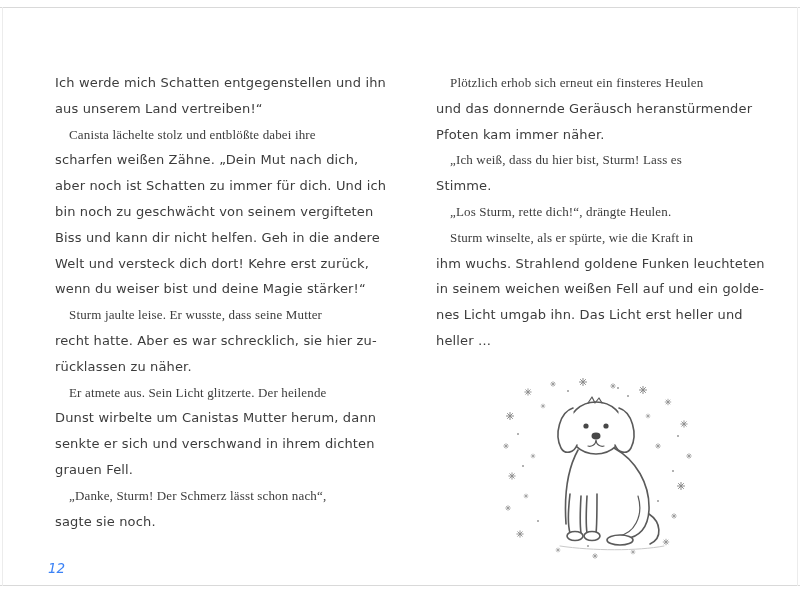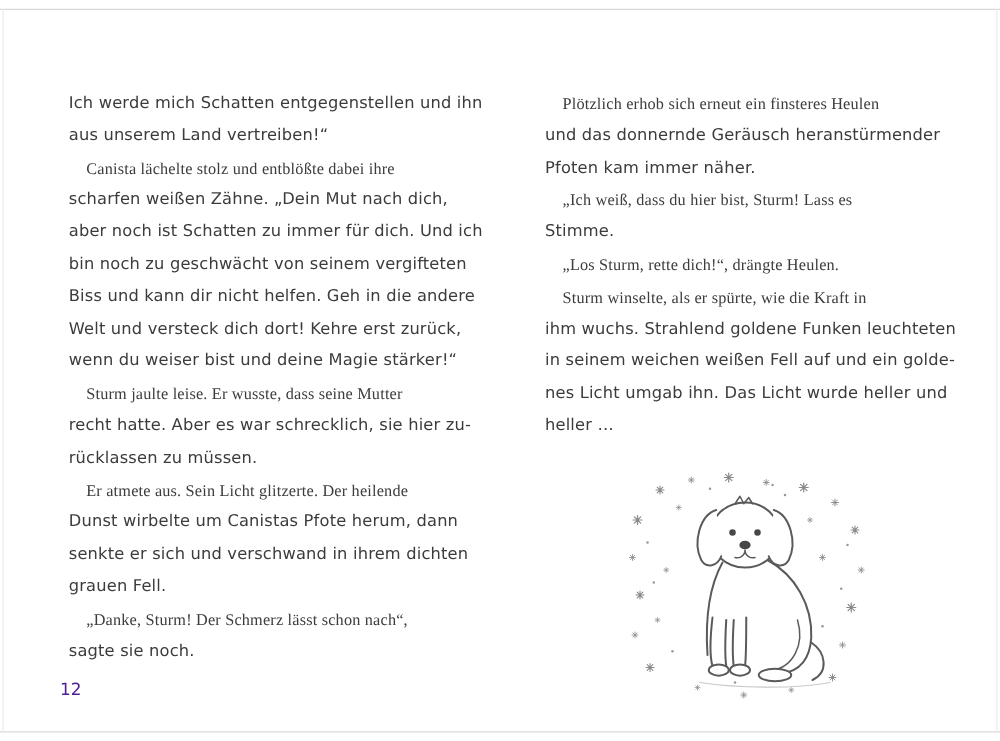--- a/index.html
+++ b/index.html
@@ -24,23 +24,24 @@
     line-height:25.8px;
     letter-spacing:0.15px;
   }
   .textblock.left  { left:55px; }
   .textblock.right { left:436px; }
   .line { white-space:nowrap; }
   .indent { padding-left:14px;font-family:Liberation Serif, serif; }
 
   .pagenum {
     position:absolute;
-    left:48px; top:544px;
+    left:48px; top:560px;
     font-size:13.5px;
-    color:#4c1d95;
+    color:#3b82f6;
+    font-style:italic;
   }
 
   .illustration {
     position:absolute;
     left:496px; top:376px;
     width:204px; height:190px;
   }
   .illustration svg { width:100%; height:100%; }
 </style>
 </head>
@@ -57,40 +58,40 @@
     <div class="line">aus unserem Land vertreiben!“</div>
     <div class="line indent">Canista lächelte stolz und entblößte dabei ihre</div>
     <div class="line">scharfen weißen Zähne. „Dein Mut nach dich,</div>
     <div class="line">aber noch ist Schatten zu immer für dich. Und ich</div>
     <div class="line">bin noch zu geschwächt von seinem vergifteten</div>
     <div class="line">Biss und kann dir nicht helfen. Geh in die andere</div>
     <div class="line">Welt und versteck dich dort! Kehre erst zurück,</div>
     <div class="line">wenn du weiser bist und deine Magie stärker!“</div>
     <div class="line indent">Sturm jaulte leise. Er wusste, dass seine Mutter</div>
     <div class="line">recht hatte. Aber es war schrecklich, sie hier zu-</div>
-    <div class="line">rücklassen zu müssen.</div>
+    <div class="line">rücklassen zu näher.</div>
     <div class="line indent">Er atmete aus. Sein Licht glitzerte. Der heilende</div>
-    <div class="line">Dunst wirbelte um Canistas Pfote herum, dann</div>
+    <div class="line">Dunst wirbelte um Canistas Mutter herum, dann</div>
     <div class="line">senkte er sich und verschwand in ihrem dichten</div>
     <div class="line">grauen Fell.</div>
     <div class="line indent">„Danke, Sturm! Der Schmerz lässt schon nach“,</div>
     <div class="line">sagte sie noch.</div>
   </div>
 
   <div class="textblock right">
     <div class="line indent">Plötzlich erhob sich erneut ein finsteres Heulen</div>
     <div class="line">und das donnernde Geräusch heranstürmender</div>
     <div class="line">Pfoten kam immer näher.</div>
     <div class="line indent">„Ich weiß, dass du hier bist, Sturm! Lass es</div>
     <div class="line">Stimme.</div>
     <div class="line indent">„Los Sturm, rette dich!“, drängte Heulen.</div>
     <div class="line indent">Sturm winselte, als er spürte, wie die Kraft in</div>
     <div class="line">ihm wuchs. Strahlend goldene Funken leuchteten</div>
     <div class="line">in seinem weichen weißen Fell auf und ein golde-</div>
-    <div class="line">nes Licht umgab ihn. Das Licht wurde heller und</div>
+    <div class="line">nes Licht umgab ihn. Das Licht erst heller und</div>
     <div class="line">heller …</div>
   </div>
 
   <div class="pagenum">12</div>
 
   <div class="illustration">
     <svg viewBox="0 0 200 190" xmlns="http://www.w3.org/2000/svg">
       <defs>
         <g id="spark" stroke="#8a8a8a" stroke-width="1.1" stroke-linecap="round" fill="none">
           <path d="M0,-4 L0,4 M-4,0 L4,0 M-2.8,-2.8 L2.8,2.8 M-2.8,2.8 L2.8,-2.8"></path>

